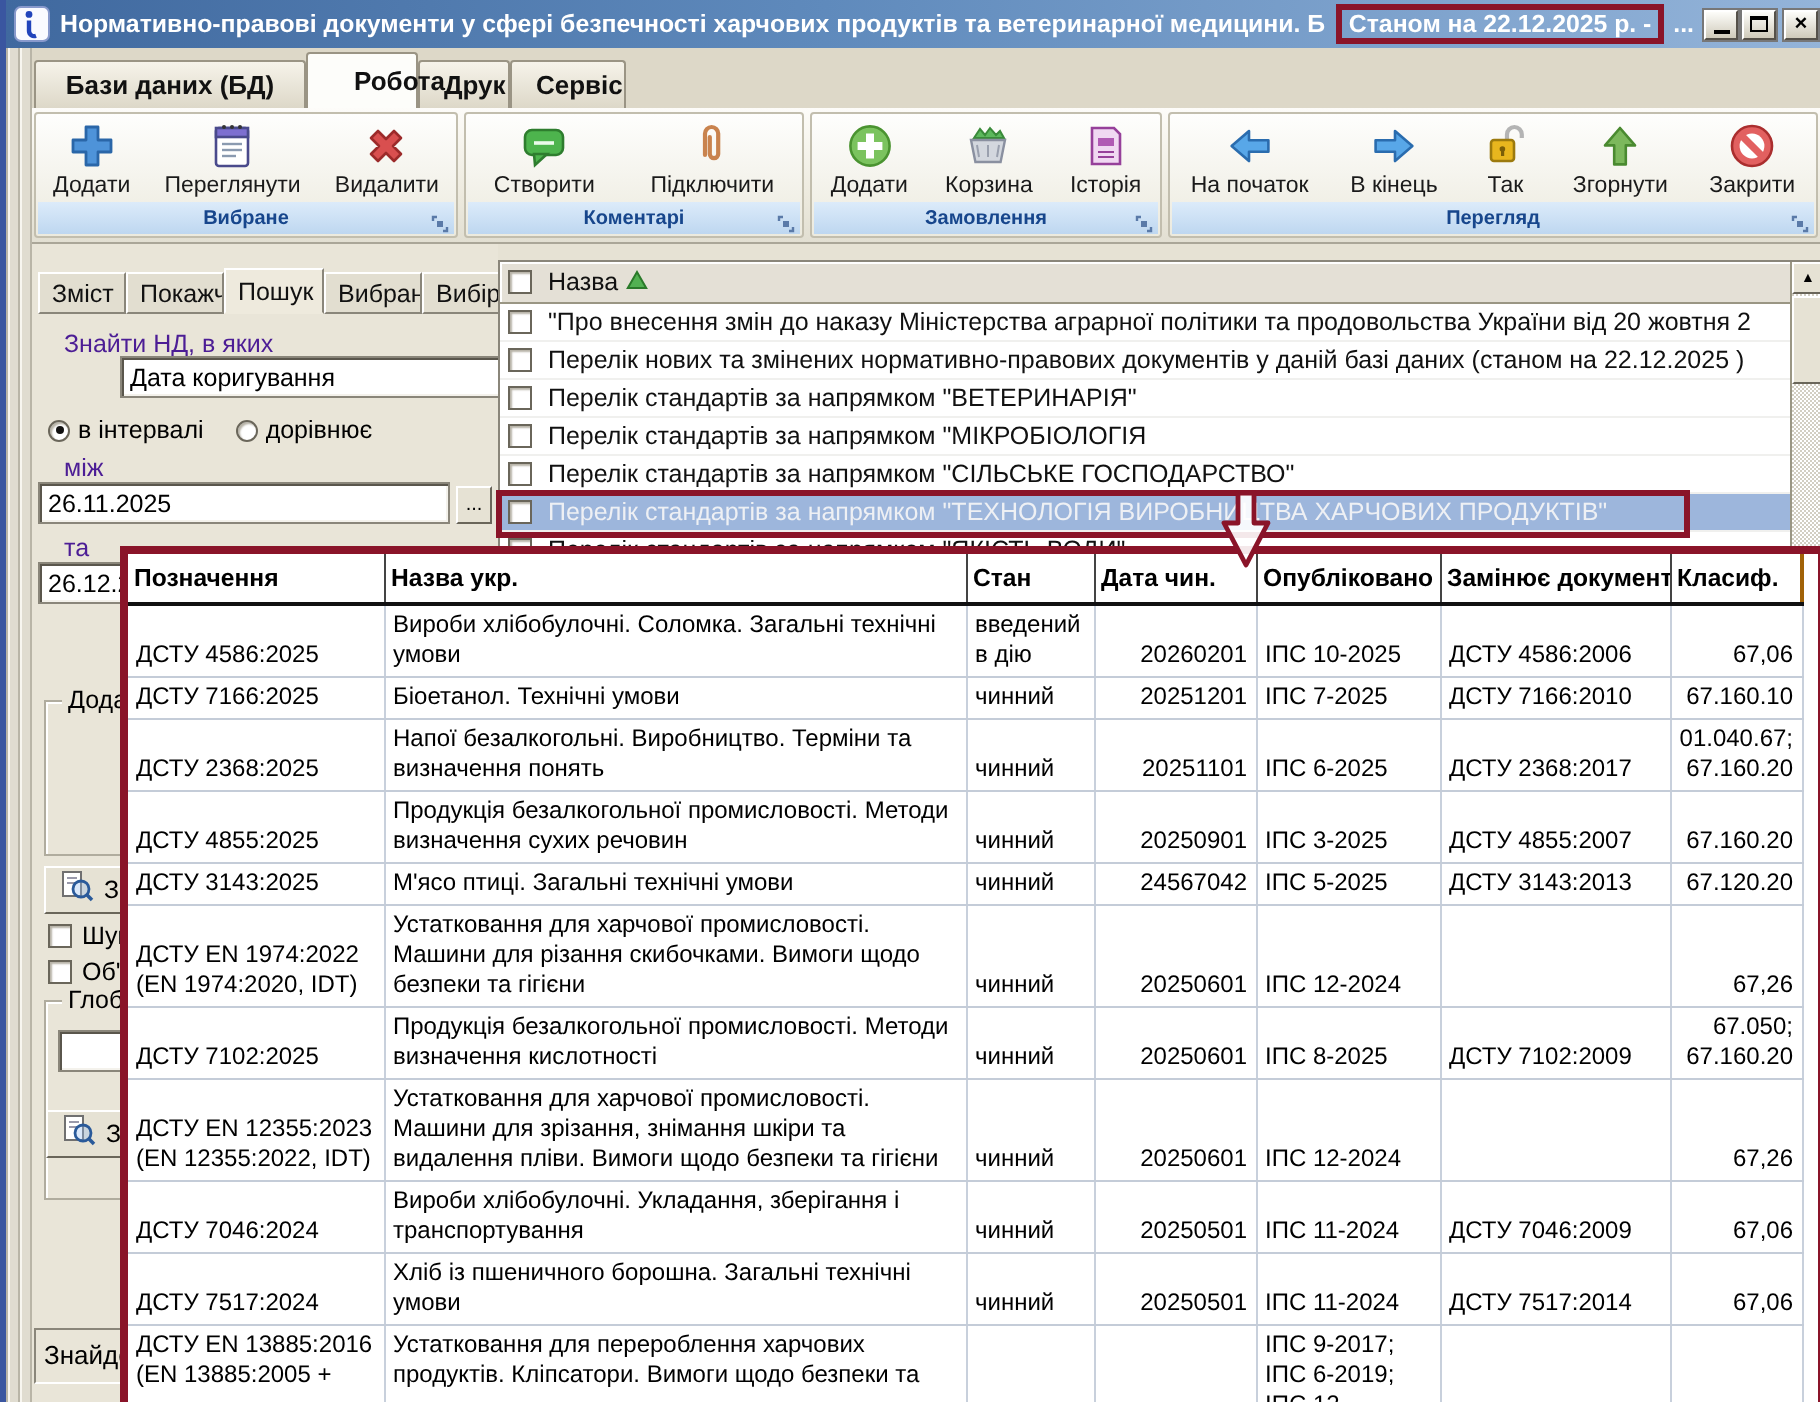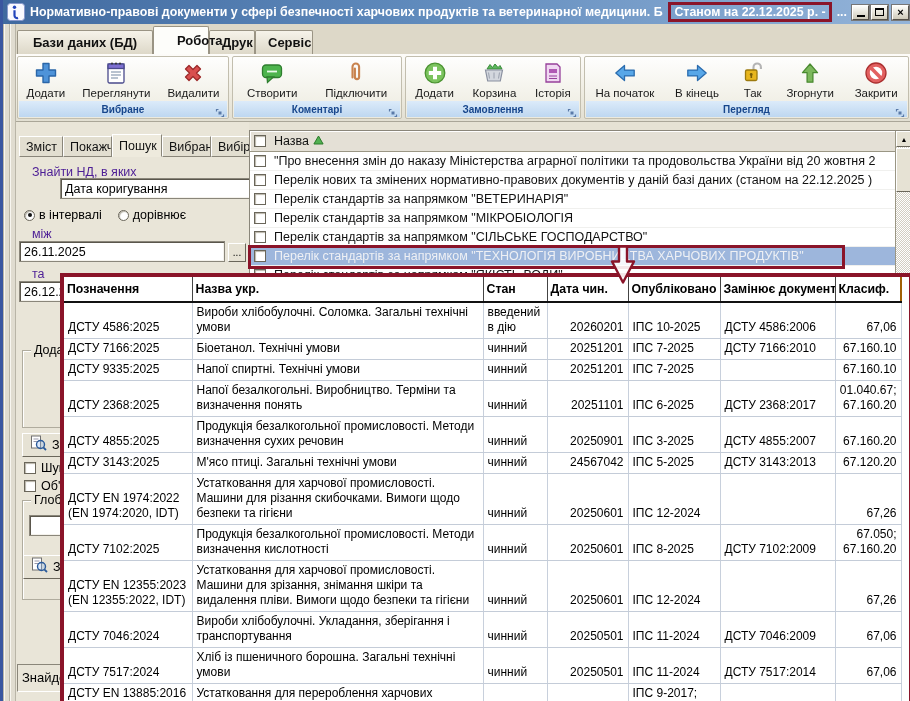--- a/index.html
+++ b/index.html
@@ -444,29 +444,20 @@
           <tr>
             <td class="c0">ДСТУ 7166:2025</td>
             <td class="c1">Біоетанол. Технічні умови</td>
             <td class="c2">чинний</td>
             <td class="c3">20251201</td>
             <td class="c4">ІПС 7-2025</td>
             <td class="c5">ДСТУ 7166:2010</td>
             <td class="c6">67.160.10</td>
           </tr>
           <tr>
-            <td class="c0">ДСТУ 9335:2025</td>
-            <td class="c1">Напої спиртні. Технічні умови</td>
-            <td class="c2">чинний</td>
-            <td class="c3">20251201</td>
-            <td class="c4">ІПС 7-2025</td>
-            <td class="c5"></td>
-            <td class="c6">67.160.10</td>
-          </tr>
-          <tr>
             <td class="c0">ДСТУ 2368:2025</td>
             <td class="c1">Напої безалкогольні. Виробництво. Терміни та визначення понять</td>
             <td class="c2">чинний</td>
             <td class="c3">20251101</td>
             <td class="c4">ІПС 6-2025</td>
             <td class="c5">ДСТУ 2368:2017</td>
             <td class="c6">01.040.67; 67.160.20</td>
           </tr>
           <tr>
             <td class="c0">ДСТУ 4855:2025</td>

